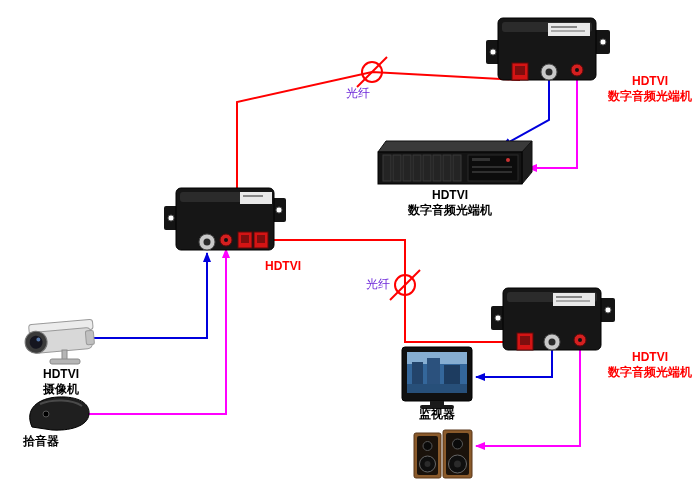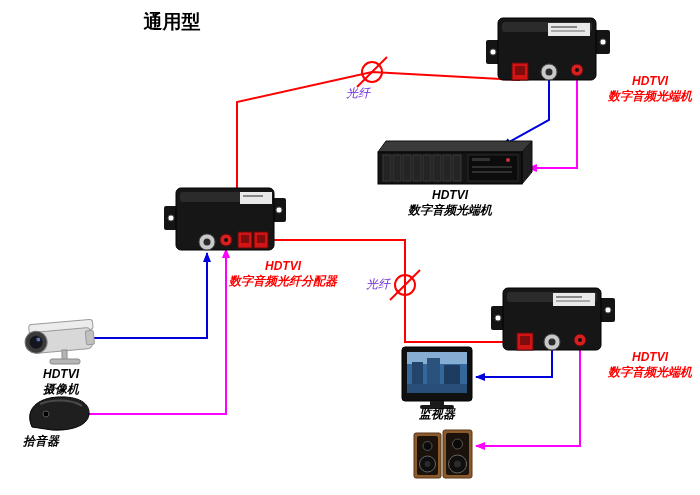--- a/index.html
+++ b/index.html
@@ -1,19 +1,19 @@
 <!DOCTYPE html>
 <html><head>
 <meta charset="utf-8">
 <style>
   * { margin:0; padding:0; box-sizing:border-box; }
   html,body { background:#ffffff; font-family:"Liberation Sans", sans-serif; }
   .stage { position:relative; width:700px; height:495px; background:#ffffff; overflow:hidden; }
   .stage svg { position:absolute; left:0; top:0; }
-  .lbl { position:absolute; text-align:center; white-space:nowrap;font-style:italic; }
+  .lbl { position:absolute; text-align:center; white-space:nowrap; }
   .title { position:absolute; left:28px; top:10px; width:288px; text-align:center;
            font-weight:bold; font-size:19px; line-height:24px; color:#000; white-space:nowrap; }
   .black-lbl { font-size:12px; font-weight:bold; color:#000; line-height:15px; }
   .red-lbl { font-size:12px; font-weight:bold; color:#ff0000; line-height:15px; }
   .fiber-lbl { font-size:12px; font-weight:normal; color:#6d28d9; line-height:14px; }
 </style>
 </head>
 <body>
 
 <div class="stage">
@@ -161,35 +161,33 @@
       <circle cx="372" cy="72" r="10" fill="none" stroke="#ff0000" stroke-width="2"></circle>
       <line x1="357" y1="87" x2="387" y2="57" stroke="#ff0000" stroke-width="2"></line>
     </g>
     <g>
       <circle cx="405" cy="285" r="10" fill="none" stroke="#ff0000" stroke-width="2"></circle>
       <line x1="390" y1="300" x2="420" y2="270" stroke="#ff0000" stroke-width="2"></line>
     </g>
   </svg>
 
   <div class="title">
-    <div>通用型</div>
   </div>
 
   <div class="lbl fiber-lbl" style="left:336px; top:86px; width:44px;">光纤</div>
 
   <div class="lbl fiber-lbl" style="left:356px; top:277px; width:44px;">光纤</div>
 
   <div class="lbl red-lbl" style="left:603px; top:74px; width:94px;">
     <div>HDTVI</div>
     <div>数字音频光端机</div>
   </div>
 
   <div class="lbl red-lbl" style="left:228px; top:259px; width:110px;">
     <div>HDTVI</div>
-    <div>数字音频光纤分配器</div>
   </div>
 
   <div class="lbl red-lbl" style="left:603px; top:350px; width:94px;">
     <div>HDTVI</div>
     <div>数字音频光端机</div>
   </div>
 
   <div class="lbl black-lbl" style="left:395px; top:188px; width:110px;">
     <div>HDTVI</div>
     <div>数字音频光端机</div>

